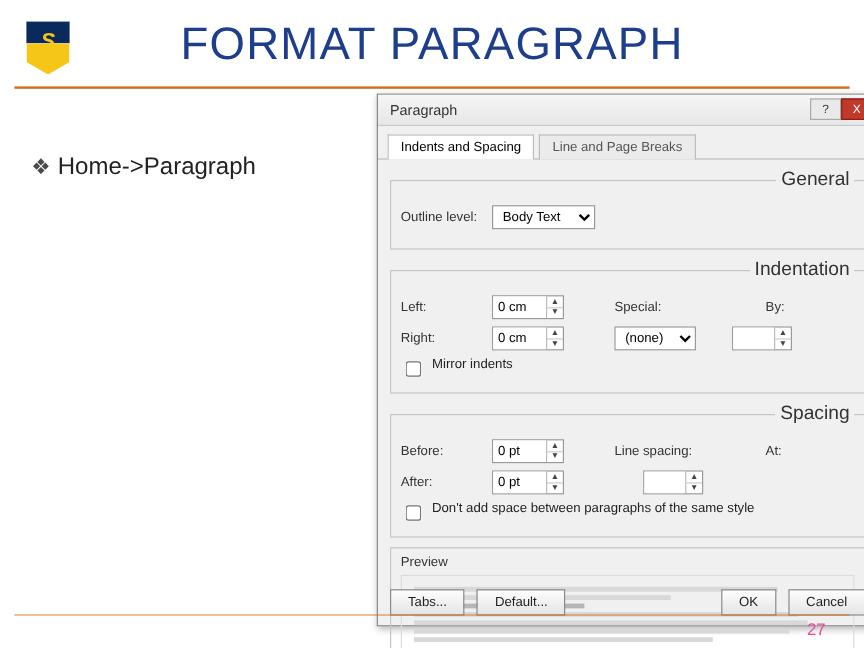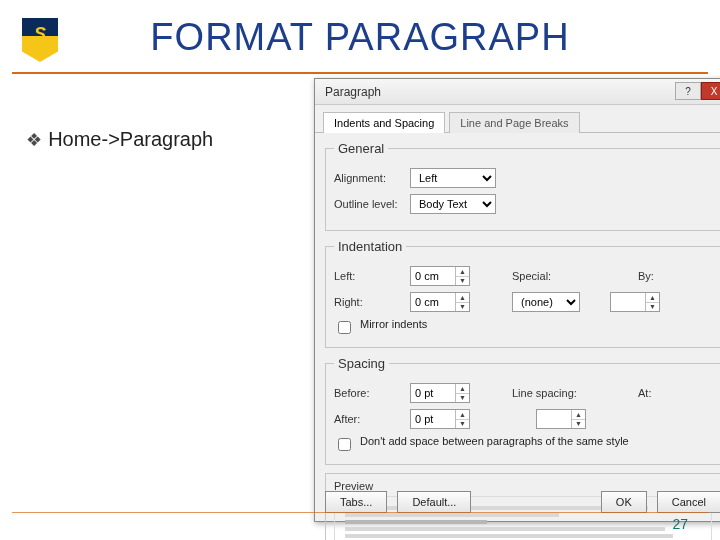--- a/index.html
+++ b/index.html
@@ -65,21 +65,21 @@
     width: 696px;
     height: 1px;
     background: #d56a1a;
     opacity: 0.7;
   }
   .page-num {
     position: absolute;
     right: 32px;
     top: 516px;
     font-size: 14px;
-    color: #0f766e;
+    color: #ec4899;
   }
   .bullet {
     position: absolute;
     top: 112px;
     left: 26px;
     font-size: 20px;
     color: #222;
     margin-top: 16px;
   }
   .bullet .dia {
@@ -135,21 +135,21 @@
     position:relative; top:1px;
   }
   .tab.active {
     background:#fff; color:#000; font-weight:500;
   }
   fieldset {
     border:1px solid #c5c5c5;
     margin:8px 10px 0 10px;
     padding:6px 8px 10px 8px;
   }
-  legend { font-size:13px; color:#333; padding:0 4px; }
+  legend { font-size:16px; color:#333; padding:0 4px;text-align:right; }
   .row { display:flex; align-items:center; gap:6px; margin:6px 0; flex-wrap:wrap;}
   .lbl { width:70px; text-align:left; color:#333;}
   .lbl2 { width:64px; text-align:left; color:#333;}
   select, input[type=text] {
     font-size:11px; height:20px;
     border:1px solid #9a9a9a; background:#fff;
     padding:0 4px;
   }
   .combo-sm { width:86px; }
   .combo-md { width:68px; }
@@ -224,26 +224,20 @@
       </div>
     </div>
 
     <div class="tabs">
       <div class="tab active">Indents and Spacing</div>
       <div class="tab">Line and Page Breaks</div>
     </div>
 
     <fieldset>
       <legend>General</legend>
-      <div class="row">
-        <span class="lbl">Alignment:</span>
-        <select class="combo-sm">
-          <option>Left</option>
-        </select>
-      </div>
       <div class="row">
         <span class="lbl">Outline level:</span>
         <select class="combo-sm">
           <option>Body Text</option>
         </select>
       </div>
     </fieldset>
 
     <fieldset>
       <legend>Indentation</legend>

